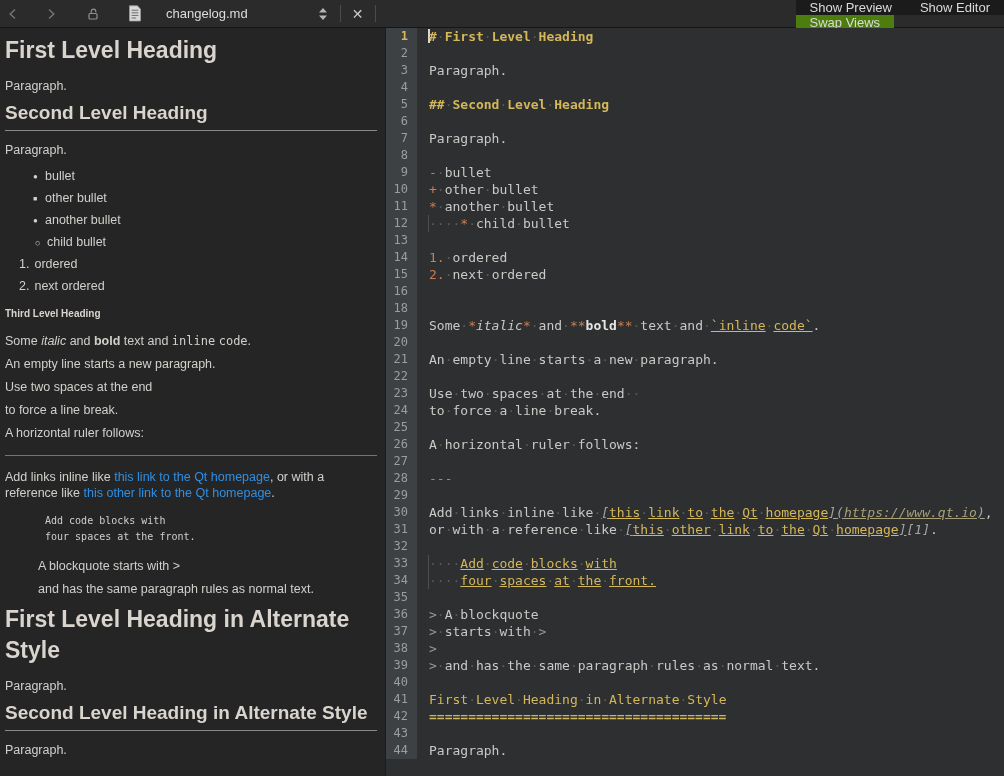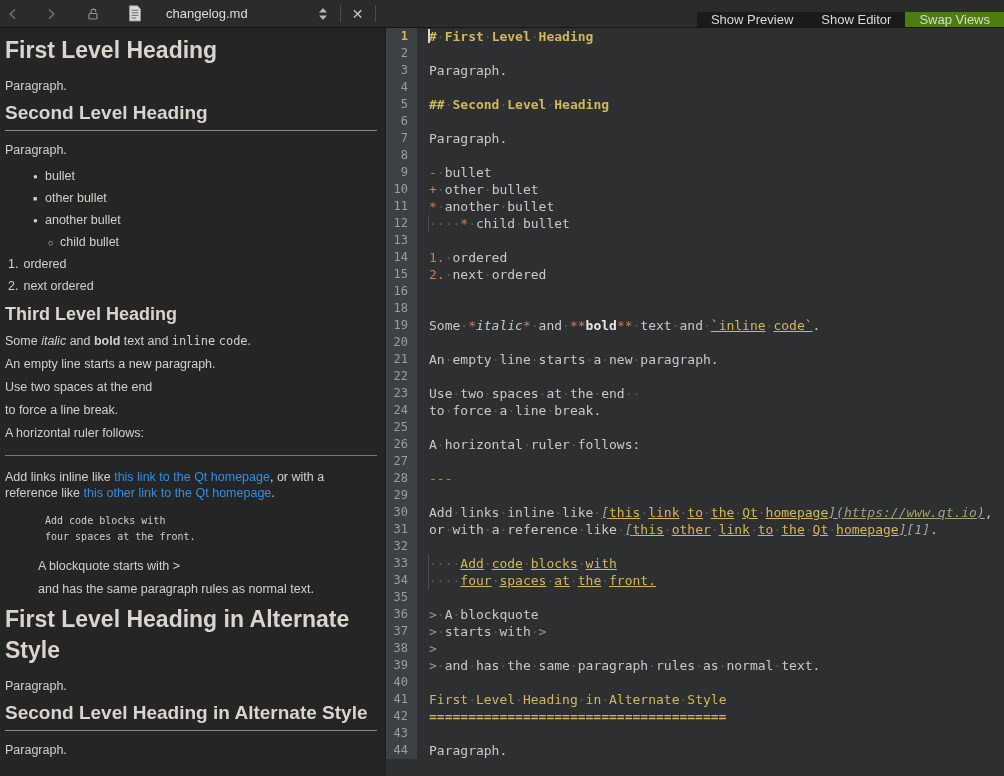--- a/index.html
+++ b/index.html
@@ -7,43 +7,43 @@
        font-family:"Liberation Sans",sans-serif;background:#252526;}
   
   .topbar{height:28px;background:#2b2b2b;border-bottom:1px solid #161616;
           display:flex;align-items:center;box-sizing:border-box;}
   .navicons{display:flex;align-items:center;gap:12px;height:100%;}
   .icbtn{display:flex;align-items:center;justify-content:center;width:26px;height:100%;}
   .icbtn.sp{width:34px;}
   .filename{color:#dcdcdc;font-size:13px;margin:0 6px 0 6px;}
   .vsep{width:1px;height:17px;background:#4c4c4c;margin:0 4px;}
   .closex{color:#c8c8c8;font-size:14px;width:26px;text-align:center;cursor:default;}
-  .rightbtns{margin-left:auto;display:flex;height:100%;align-items:flex-end;}
+  .rightbtns{margin-left:auto;display:flex;height:100%;align-items:flex-start;flex-direction:column;}
   .btn-darkgroup{background:#1b1b1b;display:flex;align-items:stretch;}
   .tbtn{display:flex;align-items:center;padding:0 14px;font-size:13px;color:#dadada;
         background:transparent;border:0;font-family:"Liberation Sans",sans-serif;}
   .tbtn.lit{background:#4d7c0f;}
   
   .main{display:flex;height:748px;}
   
   .preview{width:386px;box-sizing:border-box;background:#252526;color:#d2d0cb;
            padding:5px 8px 0 5px;overflow:hidden;border-right:1px solid #1d1d1d;}
   .preview h1{font-size:23px;line-height:31px;margin:2px 0 12px;color:#d9d5ce;font-weight:bold;}
   .preview h2{font-size:19px;line-height:23px;margin:4px 0 11px;color:#d9d5ce;font-weight:bold;
               border-bottom:1px solid #8a8a8a;padding-bottom:6px;}
-  .preview h3{font-size:18px;line-height:18px;margin:8px 0 10px;color:#d9d5ce;font-weight:bold;}
+  .preview h3{font-size:10px;line-height:18px;margin:8px 0 10px;color:#d9d5ce;font-weight:bold;}
   .preview p{font-size:12.5px;line-height:16px;margin:0 0 7px;}
   .pli{height:22px;line-height:22px;font-size:12.5px;}
   .pli .mk{display:inline-block;width:12px;}
   .mk.disc{font-size:8px;vertical-align:1.5px;}
   .mk.square{font-size:7px;vertical-align:1.5px;}
   .mk.circle{font-size:9px;vertical-align:0.5px;}
   .uli-lvl0{margin-left:28px;}
-  .uli-lvl1{margin-left:43px;}
-  .oli{margin-left:3px;}
+  .uli-lvl1{margin-left:30px;}
+  .oli{margin-left:14px;}
   .oli .onum{margin-right:5px;}
   .pi{font-style:italic;}
   .pb{font-weight:bold;}
   .pc{font-family:"DejaVu Sans Mono",monospace;font-size:12px;}
   .pa{color:#2f8fe4;}
   .pvhr{border:0;border-top:1px solid #757575;margin:14px 0 13px;}
   .codeblock{font-family:"DejaVu Sans Mono",monospace;font-size:10px;line-height:16px;
              color:#cfcfcf;margin:12px 0 13px 40px;}
   .bquote{margin-left:33px;}
   .bquote p{margin:0 0 7px;}

